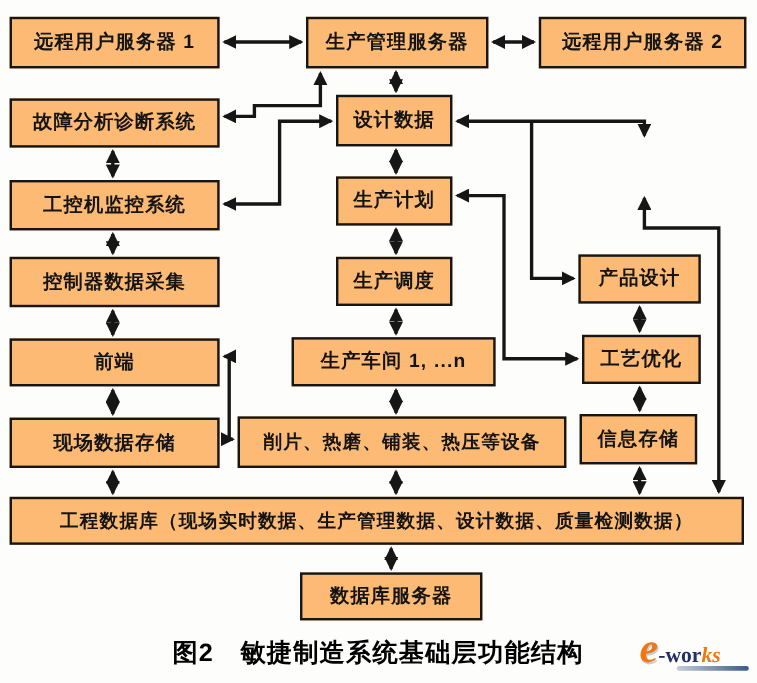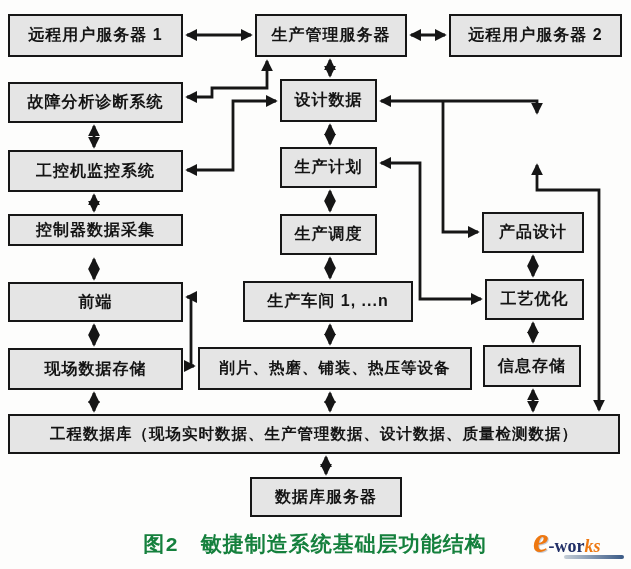--- a/index.html
+++ b/index.html
@@ -12,61 +12,60 @@
     width:631px; height:569px;
     background:#fdfdfc;
     overflow:hidden;
   }
   .wires {
     position:absolute; left:0; top:0; width:631px; height:569px;
   }
   .node {
     position:absolute;
     box-sizing:border-box;
-    background:#e5e5e5;
+    background:#fdba74;
     border:2px solid #161616;
     display:flex; align-items:center; justify-content:center;
     font-weight:bold;
     font-size:16px;
     color:#141414;
     letter-spacing:1px;
     text-align:center;
     white-space:nowrap;
   }
   .node.small { font-size:15.5px; }
   
   .n-remote1   { left:8px;   top:14px;  width:175px; height:43px; }
   .n-server    { left:255px; top:14px;  width:152px; height:43px; }
   .n-remote2   { left:449px; top:14px;  width:173px; height:43px; }
   .n-fault     { left:8px;   top:82px;  width:175px; height:41px; }
   .n-mgmt      { left:280px; top:79px;  width:97px;  height:43px; }
   .n-quality   { left:488px; top:117px; width:100px; height:44px; }
   .n-ipc       { left:8px;   top:150px; width:175px; height:42px; }
   .n-plan      { left:280px; top:147px; width:97px;  height:41px; }
   .n-design    { left:482px; top:212px; width:102px; height:41px; }
-  .n-daq       { left:8px;   top:214px; width:175px; height:32px; }
+  .n-daq       { left:8px;   top:214px; width:175px; height:42px; }
   .n-sched     { left:280px; top:214px; width:97px;  height:41px; }
   .n-opt       { left:485px; top:279px; width:99px;  height:41px; }
   .n-front     { left:8px;   top:282px; width:175px; height:40px; }
   .n-workshop  { left:243px; top:281px; width:170px; height:41px; }
   .n-info      { left:483px; top:345px; width:98px;  height:42px; }
   .n-field     { left:8px;   top:348px; width:175px; height:42px; }
   .n-equip     { left:198px; top:347px; width:274px; height:43px; }
   .n-engdb     { left:8px;   top:414px; width:612px; height:40px; }
   .n-dbserver  { left:250px; top:477px; width:152px; height:40px; }
 
   .caption {
     position:absolute;
     left:95px; top:530px; width:440px;
     text-align:center;
     font-weight:bold;
     font-size:21px;
-    color:#15803d;
+    color:#000000;
     letter-spacing:1px;
-    font-family:Liberation Mono, monospace;
   }
   .logo {
     position:absolute;
     left:533px; top:522px; width:95px; height:44px;
     white-space:nowrap;
   }
   .logo-e {
     font-family:"Liberation Serif", serif;
     font-style:italic; font-weight:bold;
     font-size:35px; line-height:38px;

